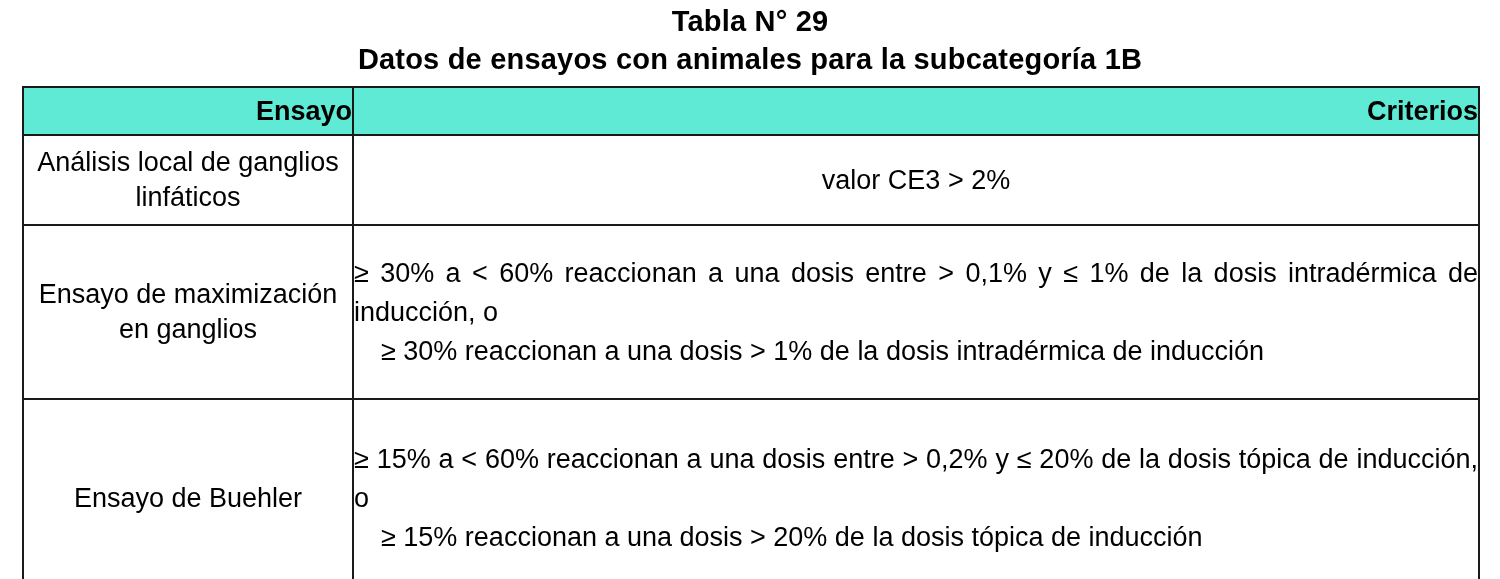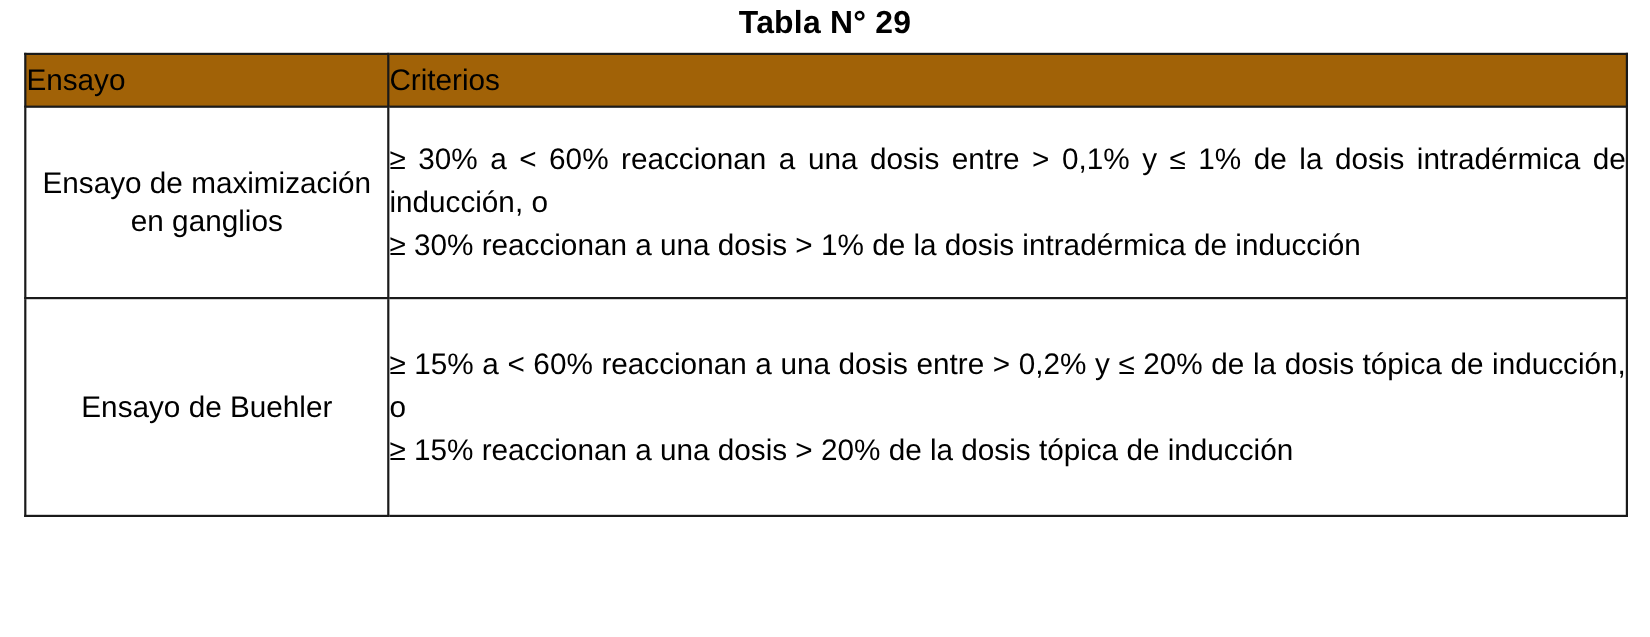--- a/index.html
+++ b/index.html
@@ -38,25 +38,25 @@
     width: 1456px;
     table-layout: fixed;
   }
   table.data-table th,
   table.data-table td {
     border: 2px solid #1a1a1a;
     vertical-align: middle;
     padding: 0;
   }
   thead th {
-    background: #a16207;
-    font-weight: normal;
+    background: #5eead4;
+    font-weight: bold;
     font-size: 27px;
     height: 46px;
-    text-align: left;
+    text-align: right;
   }
   .col-ensayo {
     width: 330px;
   }
   .col-criterios {
     width: 1126px;
   }
   td.ensayo-cell {
     text-align: center;
     font-size: 27px;
@@ -71,47 +71,55 @@
   td.criterios-cell.centered {
     text-align: center;
   }
   td.criterios-cell.justified p {
     margin: 0;
     text-align: justify;
     text-justify: inter-word;
   }
   td.criterios-cell.justified p.last {
     text-align: left;
+    padding-left: 27px;
   }
   .row-1 td { height: 88px; }
   .row-2 td { height: 172px; }
   .row-3 td { height: 196px; }
 </style>
 </head>
 <body>
 
 <div class="page">
 
   <div class="title-block">
     <div class="title-line">Tabla N° 29</div>
+    <div class="title-line">Datos de ensayos con animales para la subcategoría 1B</div>
   </div>
 
   <div class="table-wrap">
     <table class="data-table">
       <colgroup>
         <col class="col-ensayo">
         <col class="col-criterios">
       </colgroup>
       <thead>
         <tr>
           <th>Ensayo</th>
           <th>Criterios</th>
         </tr>
       </thead>
       <tbody>
+        <tr class="row-1">
+          <td class="ensayo-cell">Análisis local de ganglios linfáticos</td>
+          <td class="criterios-cell centered">
+            <p style="margin:0">valor CE3 &gt; 2%</p>
+          </td>
+        </tr>
         <tr class="row-2">
           <td class="ensayo-cell">Ensayo de maximización en ganglios</td>
           <td class="criterios-cell justified">
             <p>≥ 30% a &lt; 60% reaccionan a una dosis entre &gt; 0,1% y ≤ 1% de la dosis intradérmica de inducción, o</p>
             <p class="last">≥ 30% reaccionan a una dosis &gt; 1% de la dosis intradérmica de inducción</p>
           </td>
         </tr>
         <tr class="row-3">
           <td class="ensayo-cell">Ensayo de Buehler</td>
           <td class="criterios-cell justified">

